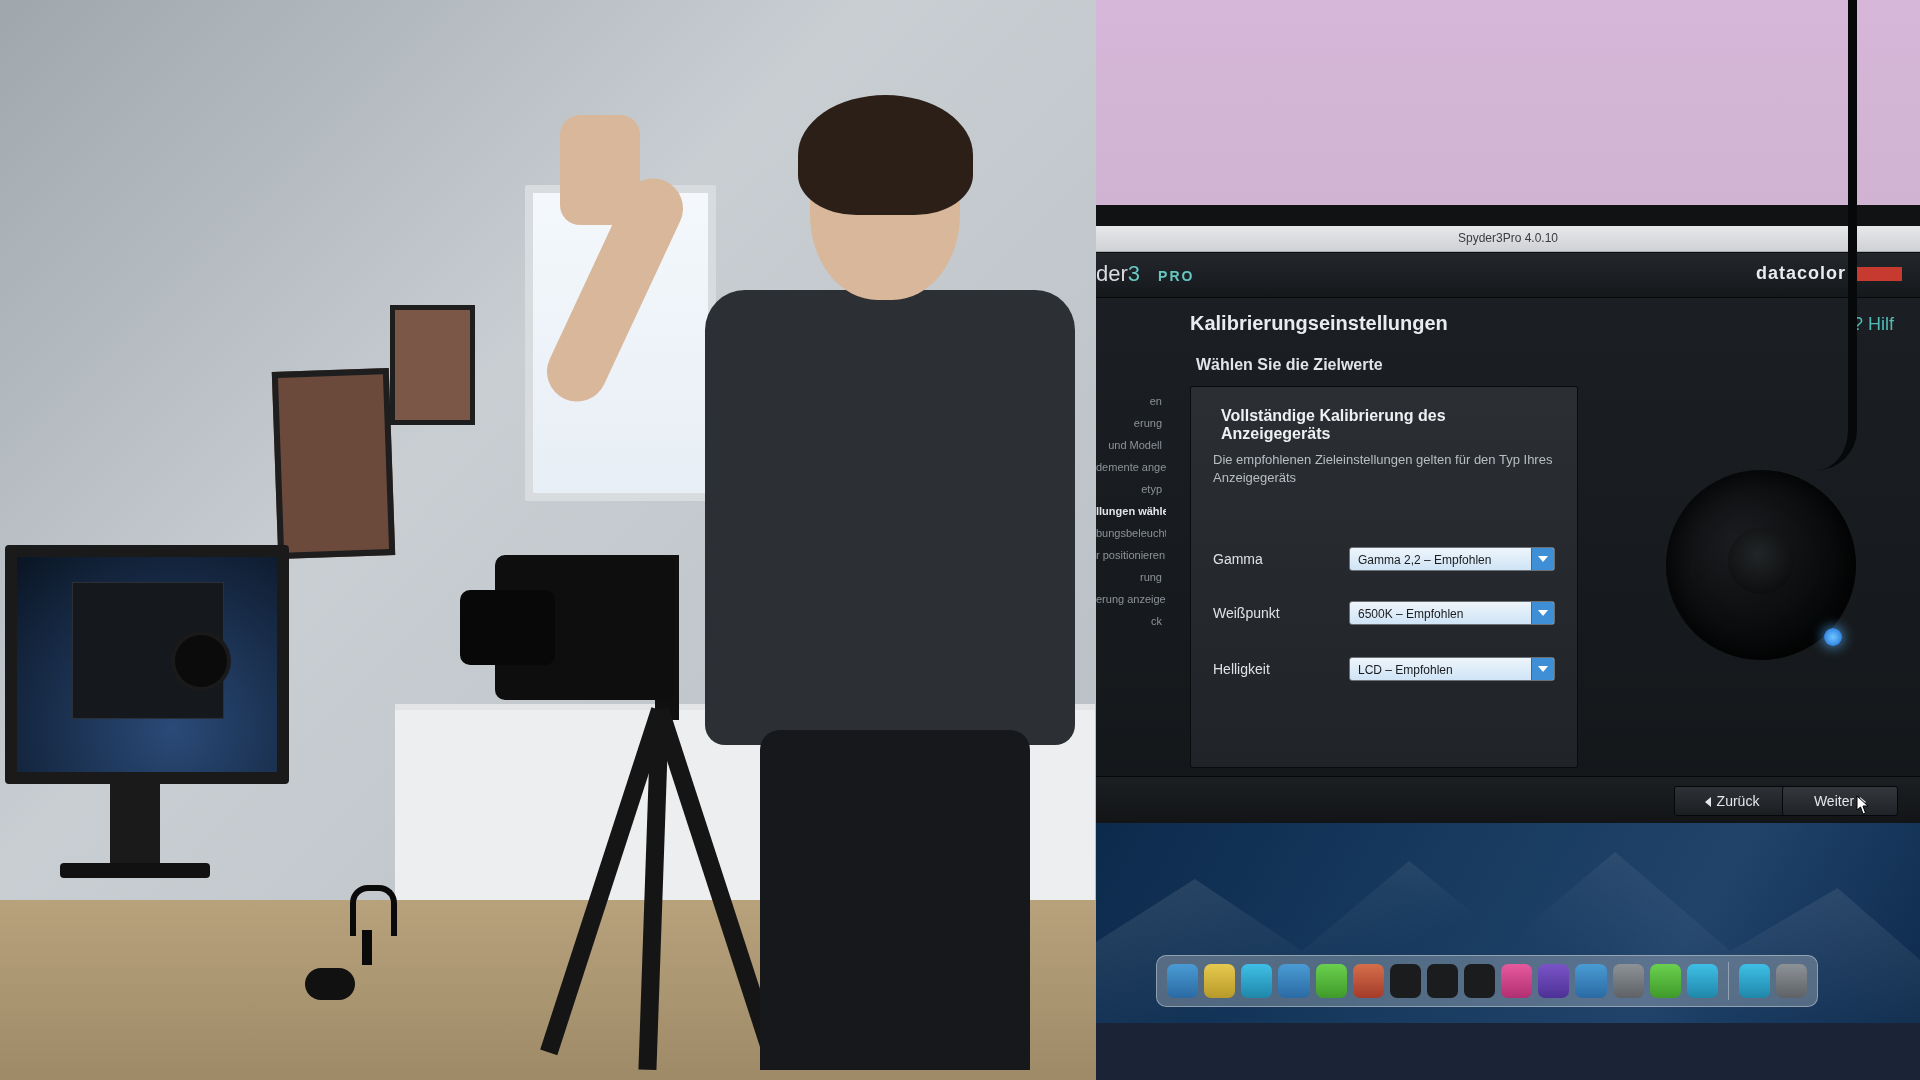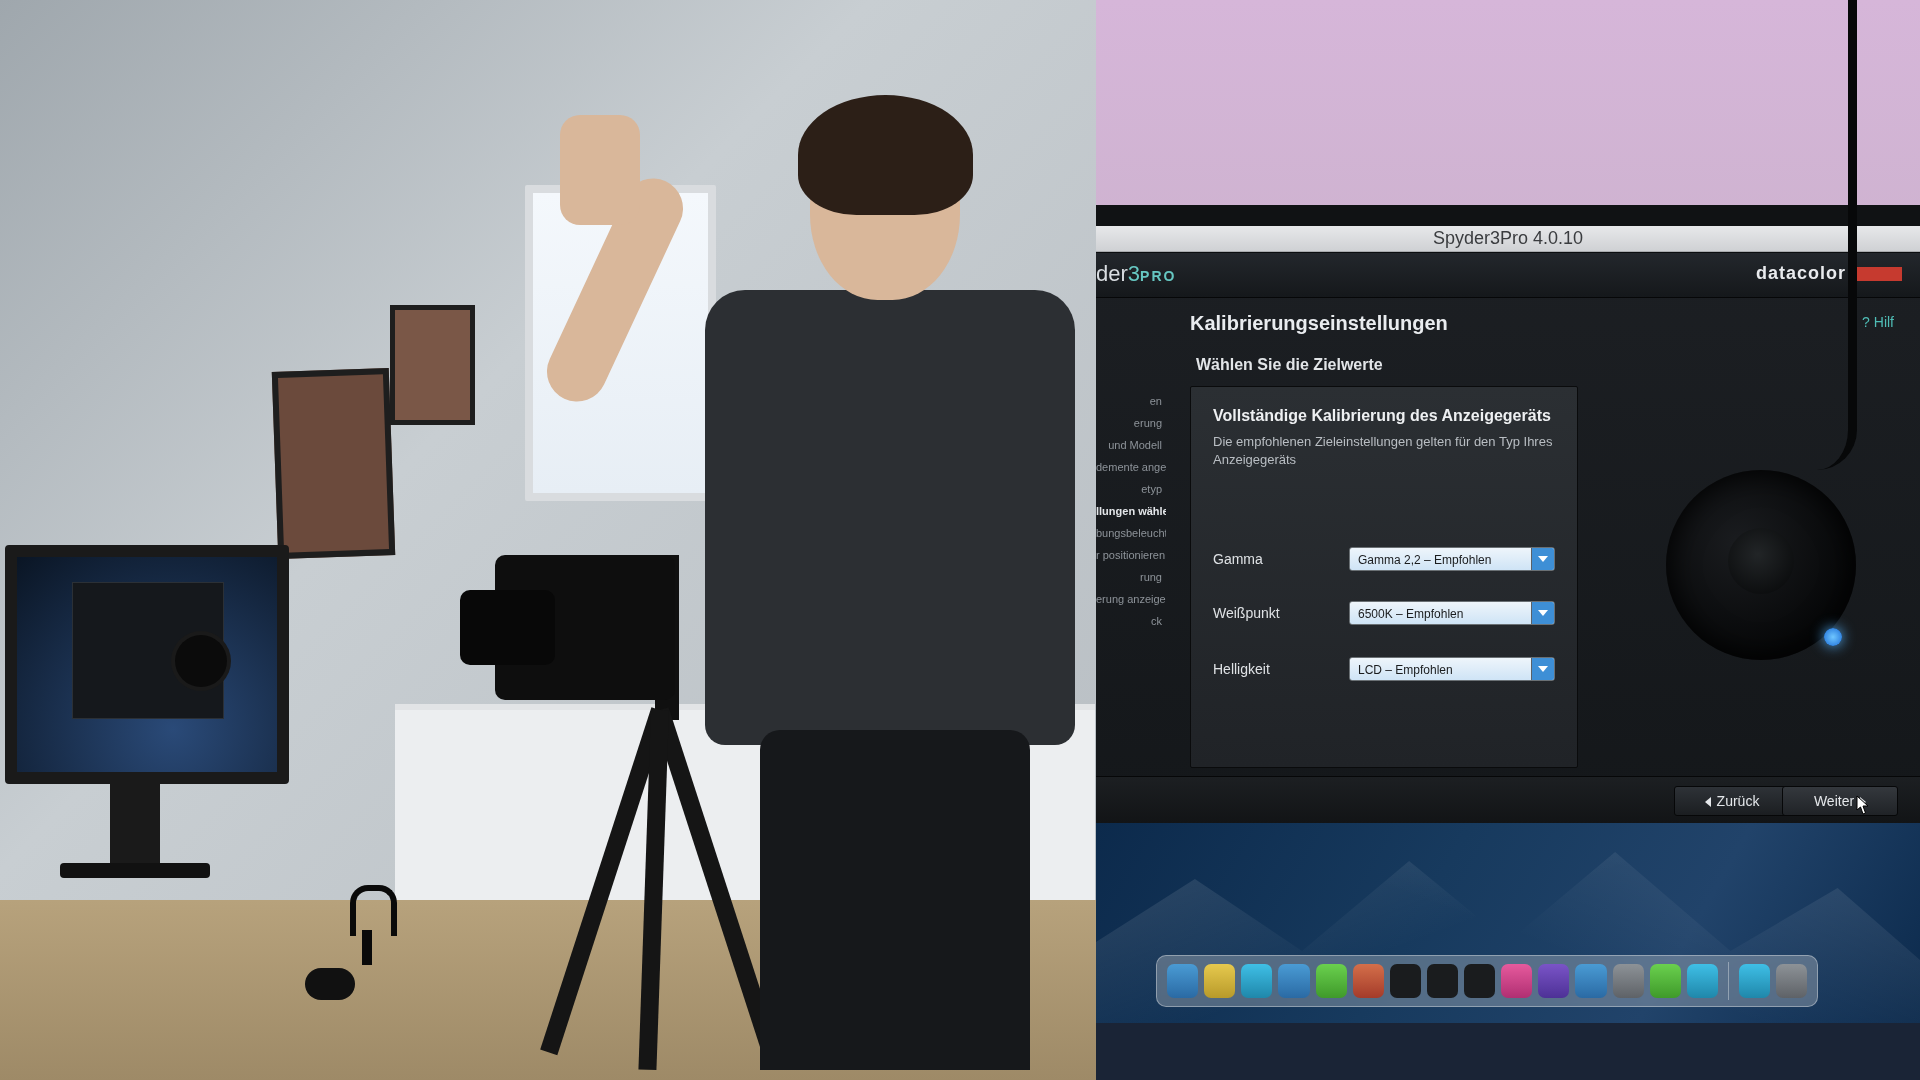--- a/index.html
+++ b/index.html
@@ -57,56 +57,56 @@
     position:absolute;left:1096px;top:0;right:0;bottom:0;
     background:linear-gradient(180deg,#d6b6d9 0%,#cfb3d1 20%,#1a2436 55%,#1a2436 100%);
     overflow:hidden;
   }
   .monitor-bezel{
     position:absolute;left:0;top:205px;width:824px;height:645px;
     background:#0c0e10;border-top:36px solid #101214;border-bottom:10px solid #0a0b0d;
   }
   .mac-title{
     position:absolute;left:0;top:226px;width:824px;height:25px;
-    background:linear-gradient(#e7e8ea,#cfd1d4);color:#3a3c3f;font-size:18px;text-align:center;line-height:25px;
+    background:linear-gradient(#e7e8ea,#cfd1d4);color:#3a3c3f;font-size:12px;text-align:center;line-height:25px;
     border-bottom:1px solid #a9abae;
   }
 
   .app{
     position:absolute;left:0;top:253px;width:824px;height:570px;
     background:linear-gradient(#1c1f23,#14171a);
     color:#cfd3d7;
   }
   .app-header{
     position:relative;height:44px;background:linear-gradient(#23272c,#15181b);border-bottom:1px solid #060708;
   }
   .brand-left{position:absolute;left:0;top:8px;font-size:22px;color:#d9dde1;font-weight:300}
-  .brand-left .pro{color:#66c7c2;font-size:14px;letter-spacing:2px;margin-left:0;font-weight:600}
+  .brand-left .pro{color:#66c7c2;font-size:14px;letter-spacing:2px;margin-left:18px;font-weight:600}
   .brand-left .num{color:#67c8c3;font-weight:300}
   .brand-right{position:absolute;right:18px;top:10px;font-size:18px}
   .brand-right .dc{color:#e9ebee;font-weight:600;letter-spacing:1px}
   .brand-right .bar{display:inline-block;width:52px;height:14px;background:#c63a2f;margin-left:4px;vertical-align:middle}
 
   .app-body{position:relative;height:480px}
   .page-title{position:absolute;left:94px;top:14px;font-size:20px;color:#e9ecef;font-weight:600}
-  .help-link{position:absolute;right:26px;top:16px;font-size:14px;color:#4fbdb6}
+  .help-link{position:absolute;right:26px;top:16px;font-size:18px;color:#4fbdb6}
   .help-link:before{content:"? ";}
   .sub-title{position:absolute;left:100px;top:58px;font-size:16px;color:#e2e5e8;font-weight:600}
 
   
   .wizard{position:absolute;left:0;top:92px;width:70px;font-size:11px;color:#8d9399;line-height:22px;text-align:right}
   .wizard div{white-space:nowrap;overflow:hidden;padding-right:4px}
   .wizard .active{color:#e3e6e9;font-weight:600}
 
   .card{
     position:absolute;left:94px;top:88px;width:388px;height:382px;
     background:linear-gradient(#2b2f33,#202327);border:1px solid #0a0b0c;border-radius:2px;
     padding:20px 22px;box-sizing:border-box;
   }
-  .card h3{margin:0 0 8px 0;font-size:16px;color:#eef0f2;font-weight:600}
+  .card h3{margin:0 0 8px 8px;font-size:16px;color:#eef0f2;font-weight:600}
   .card p{margin:0;font-size:13px;color:#b9bec3;line-height:1.35}
   .field{position:absolute;left:22px;right:22px;height:28px;display:flex;align-items:center}
   .field label{width:136px;font-size:14px;color:#dfe2e5}
   .select{
     flex:1;height:24px;background:linear-gradient(#eef5fb,#cfe4f6);
     border:1px solid #6a7074;border-radius:3px;position:relative;font-size:12px;color:#1a1c1e;
     line-height:24px;padding:0 8px;box-sizing:border-box;
   }
   .select:after{
     content:"";position:absolute;right:0;top:0;width:22px;height:100%;

